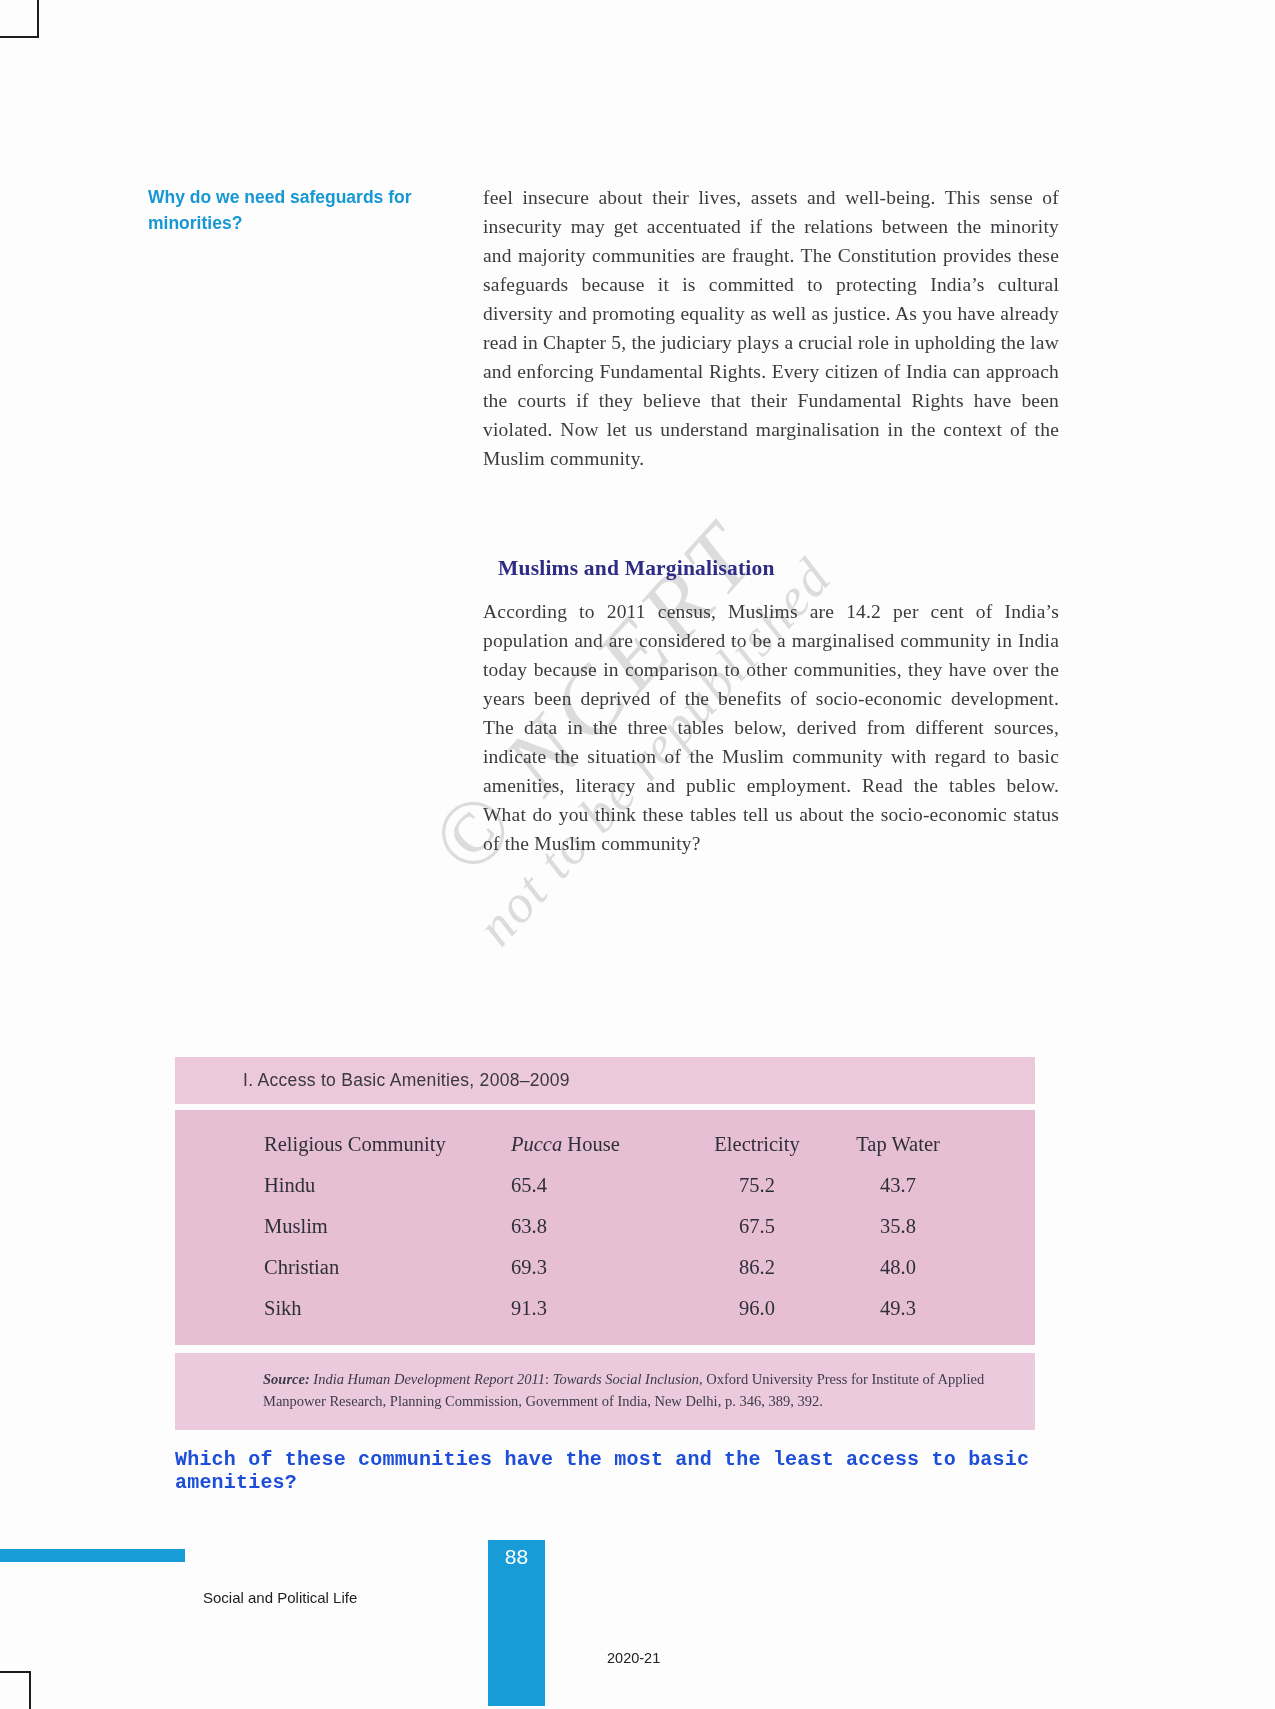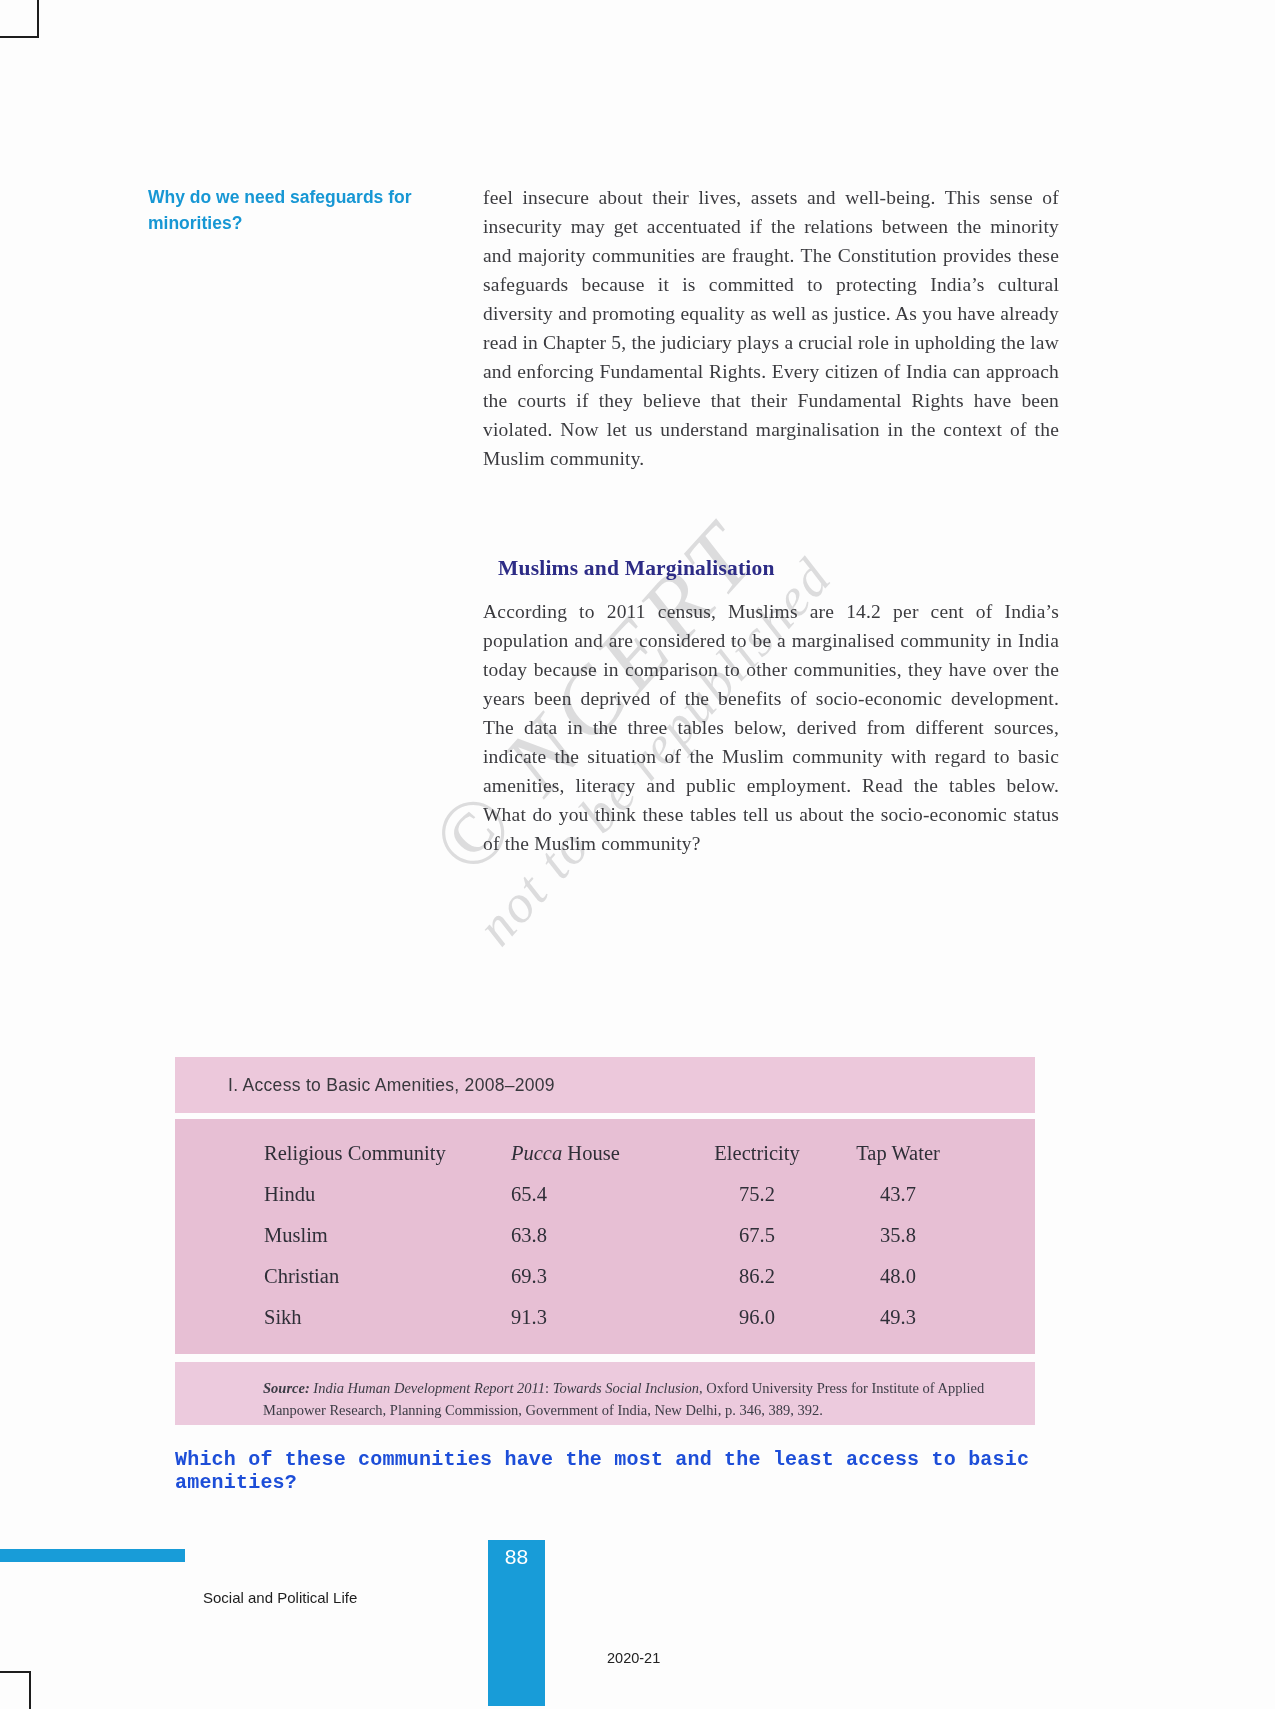--- a/index.html
+++ b/index.html
@@ -47,39 +47,39 @@
   .p1 { top:183px; }
   .p2 { top:597px; }
   .section-heading {
     position:absolute; left:498px; top:556px;
     font-size:21.5px; font-weight:bold; color:#2d2c86; letter-spacing:0.2px;
   }
 
   
   .amenities-block { position:absolute; left:175px; top:1057px; width:860px; }
   .amenities-title {
-    background:#ecc8db; height:56px; display:flex; align-items:center;
-    padding-left:53px; box-sizing:border-box;
+    background:#ecc8db; height:47px; display:flex; align-items:center;
+    padding-left:68px; box-sizing:border-box;
     font-family:"Liberation Sans", sans-serif; font-size:17.5px;
     color:#38383d; letter-spacing:0.3px;
   }
   .amenities-body {
     margin-top:6px; background:#e7bfd4; padding:14px 0 16px 0;
   }
   table.amenities { border-collapse:collapse; width:762px;margin-left:36px; }
   table.amenities th, table.amenities td {
     font-weight:normal; font-size:20.5px; color:#2f2f38; padding:9px 0;
   }
   table.amenities .c-community { width:300px; text-align:left; padding-left:53px; box-sizing:border-box; }
   table.amenities .c-pucca      { width:180px; text-align:left; }
   table.amenities .c-elec       { width:132px; text-align:center; }
   table.amenities .c-tap        { width:150px; text-align:center; }
   .italic { font-style:italic; }
   .amenities-source {
-    margin-top:8px; background:#eccadd; padding:15px 24px 3px 88px;
+    margin-top:8px; background:#eccadd; padding:15px 24px 17px 88px;
     box-sizing:border-box; font-size:14.5px; line-height:1.55; color:#3c3c46;
   }
   .src-label { font-weight:bold; font-style:italic; }
 
   
   .pink-question {
     position:absolute; left:175px; top:1448px; width:900px;
     font-family:Liberation Mono, monospace; font-weight:bold;
     font-size:20px; color:#1d4ed8; letter-spacing:0.2px;
   }

